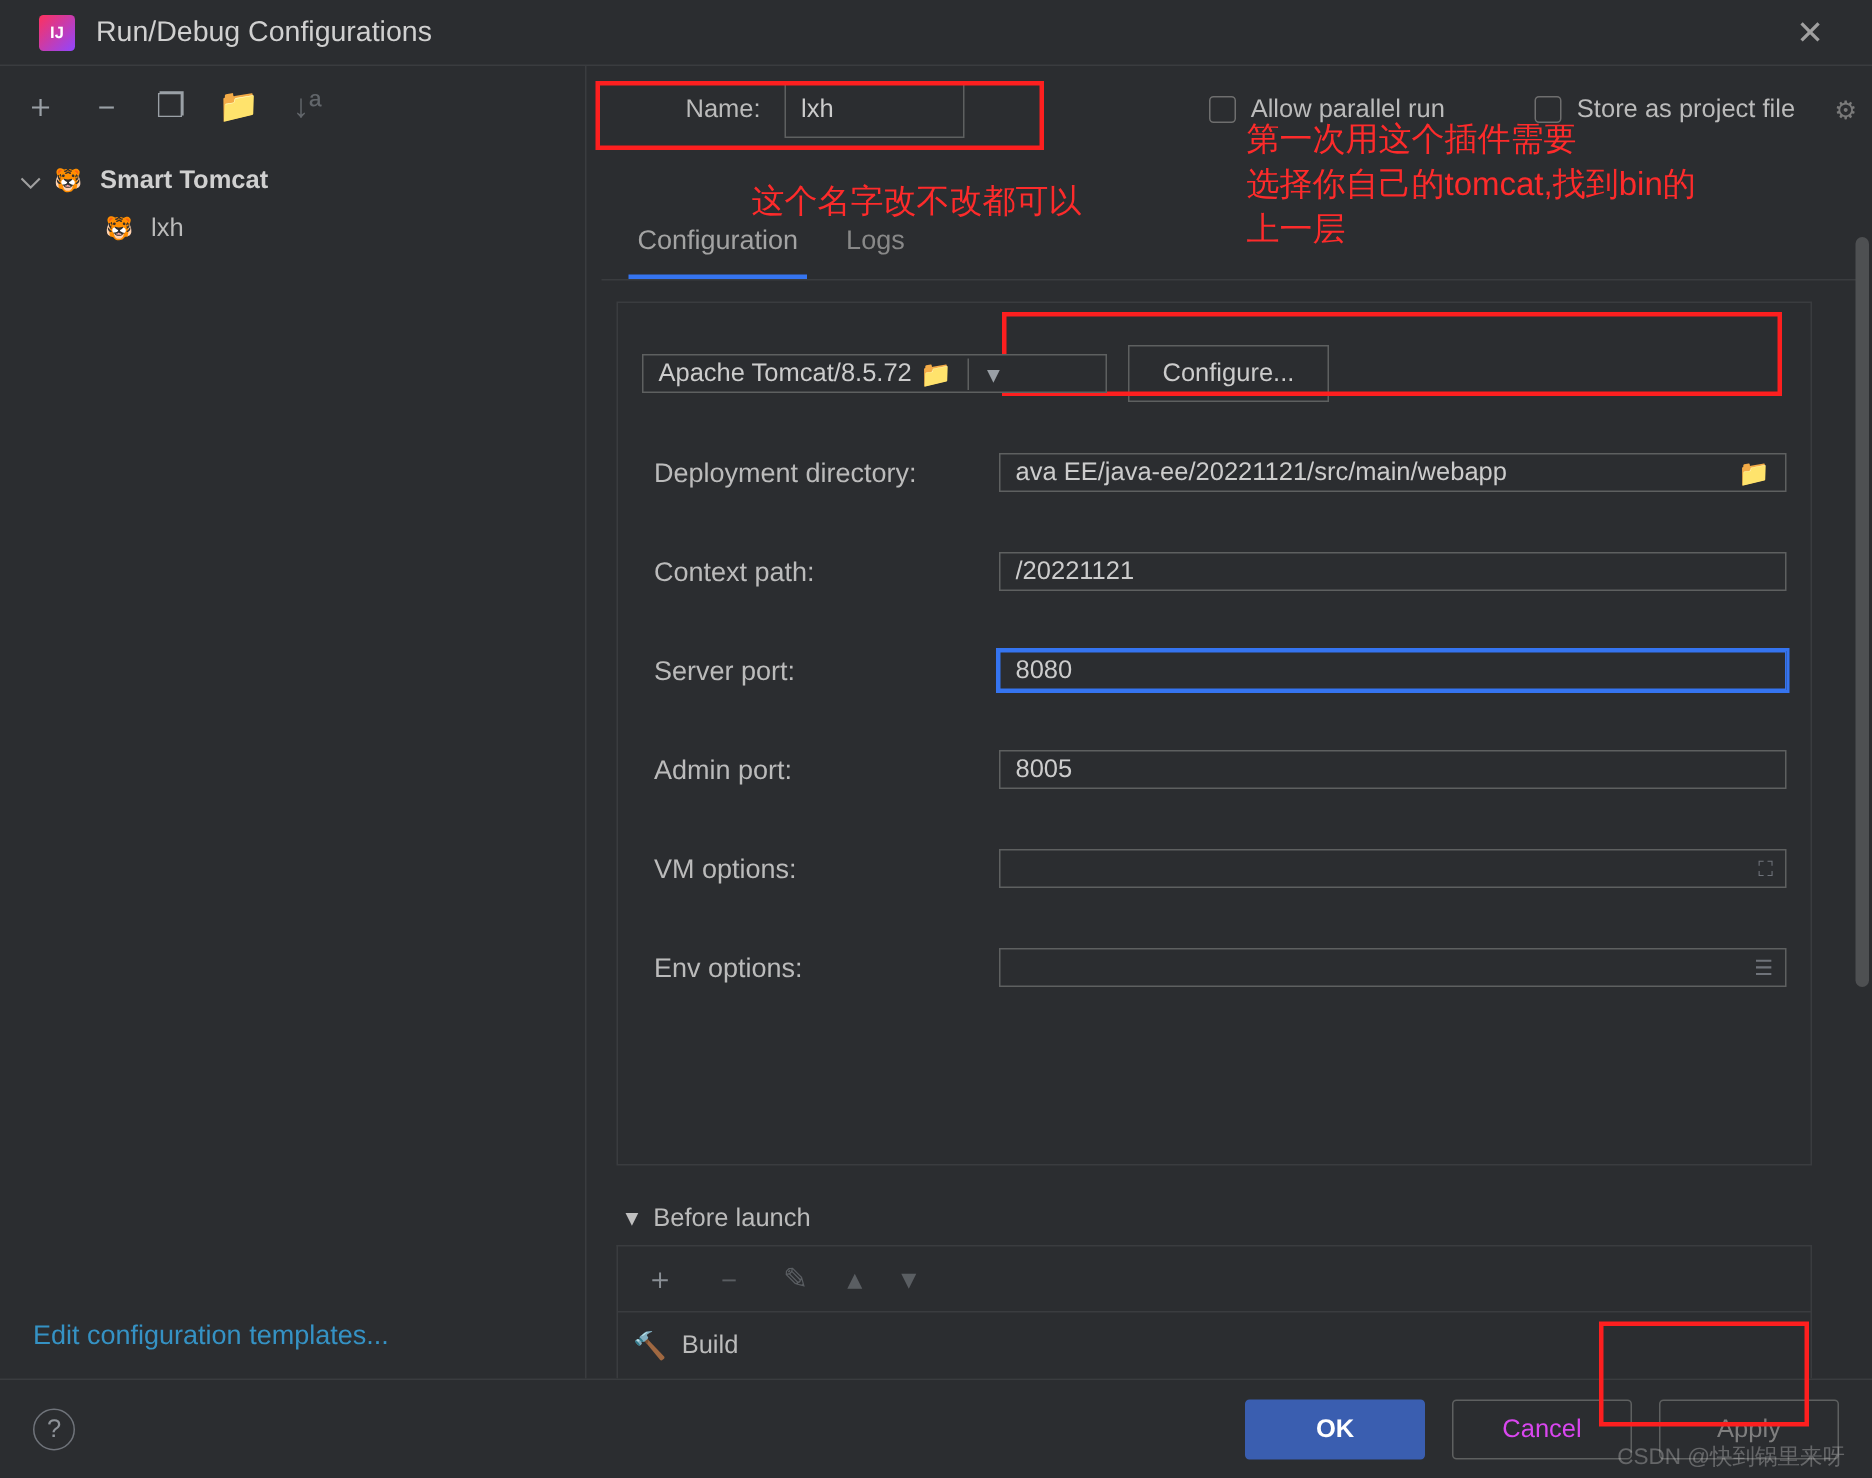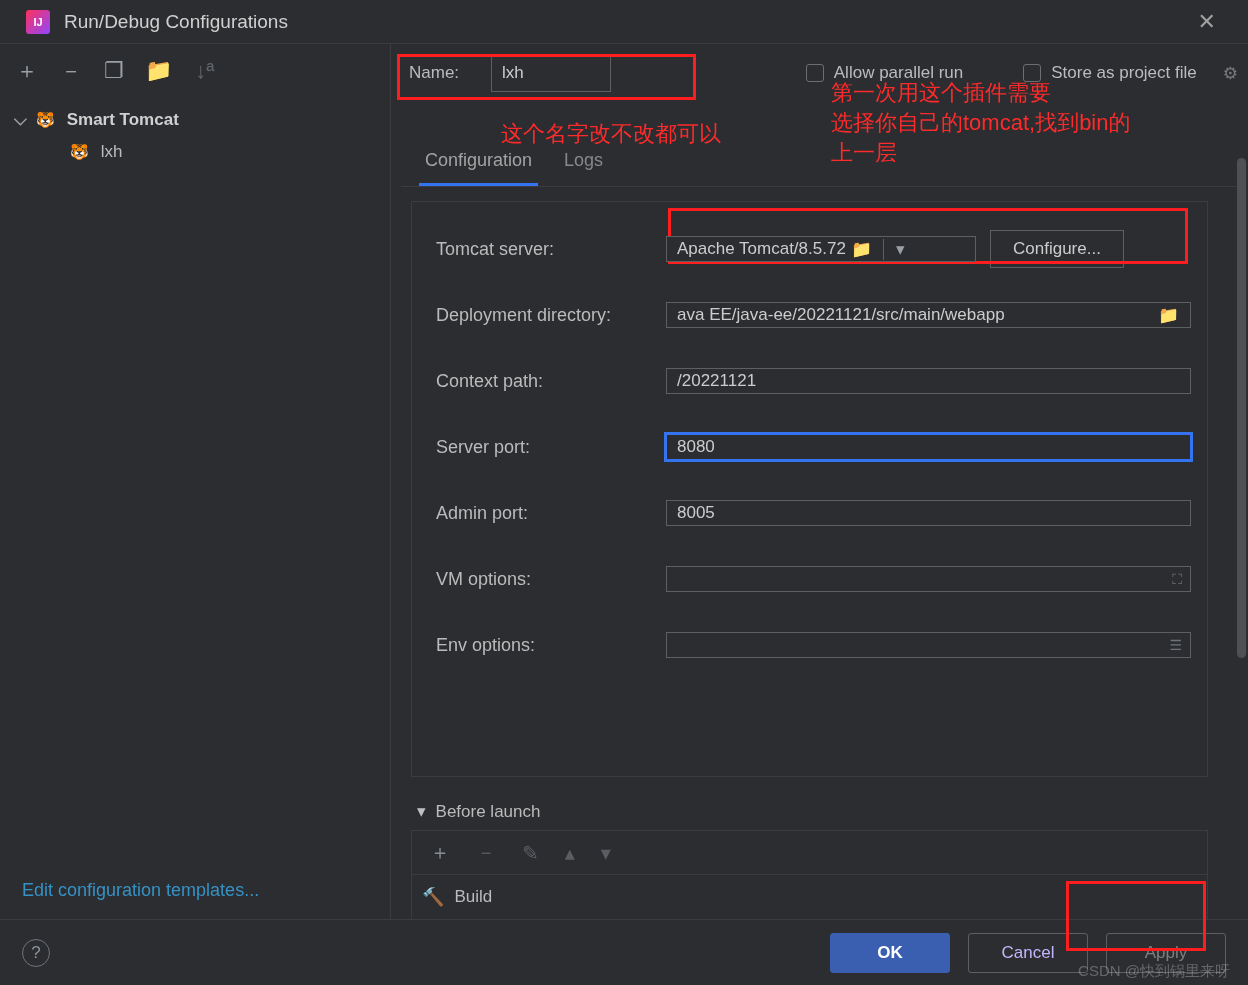--- a/index.html
+++ b/index.html
@@ -37,21 +37,21 @@
   .tree { flex: 1; padding-top: 6px; }
   .tree-node { display: flex; align-items: center; padding: 6px 14px; gap: 8px; }
   .tree-node .chev { width: 14px; color: #a0a0a0; }
   .tomcat-icon { color: #f0b429; font-size: 15px; margin-right: 4px; }
   .tree-child { padding-left: 70px; display: flex; align-items: center; gap: 8px; padding-top: 6px; padding-bottom: 6px; }
   .tree-node.bold { font-weight: 600; color: #d0d0d0; }
   .edit-templates { color: #3592c4; padding: 18px 22px; cursor: pointer; font-size: 18px; }
 
   .mainpane { flex: 1; padding: 0 10px 0 10px; position: relative; display: flex; flex-direction: column; overflow: hidden; }
   .namerow { display: flex; align-items: center; height: 60px; gap: 18px; padding-top: 10px; }
-  .name-lbl { width: 72px; padding-left: 8px; }
+  .name-lbl { width: 72px; padding-left: 24px; margin-left: 32px; }
   .name-input { background: #2b2d30; border: 1px solid #5e6060; height: 38px; width: 120px; padding: 0 10px; color: #ccc; font-size: 17px; }
   .chk { display: flex; align-items: center; gap: 10px; }
   .chk-box { width: 18px; height: 18px; border: 1px solid #6e6e6e; border-radius: 3px; }
   .gear { color: #7a7a7a; margin-left: 8px; }
 
   .redbox { position: absolute; border: 3px solid #fd1f1f; pointer-events: none; }
   .redtext { position: absolute; color: #fd2b2b; font-size: 22px; line-height: 30px; pointer-events: none; }
 
   .tabs { display: flex; gap: 20px; margin-top: 48px; padding-left: 18px; border-bottom: 1px solid #3a3c3f; }
   .tab { padding: 10px 6px 12px 6px; color: #888; cursor: pointer; font-size: 18px; }
@@ -76,21 +76,21 @@
   .bl-toolbar .tbtn { color: #8a8f95; font-size: 20px; cursor: pointer; }
   .bl-list { background: #2b2d30; border: 1px solid #3a3c3f; height: 46px; display: flex; align-items: center; padding: 0 10px; gap: 10px; }
   .hammer { color: #4caf50; font-size: 18px; }
 
   .right-scroll { position: absolute; right: 0; top: 16px; bottom: 10px; width: 14px; }
   .right-scroll .thumb { position: absolute; right: 2px; top: 98px; width: 9px; height: 500px; background: #4e5052; border-radius: 5px; }
 
   .footer { display: flex; align-items: center; height: 66px; padding: 0 22px; border-top: 1px solid #3a3c3f; }
   .help { width: 28px; height: 28px; border: 1.5px solid #6f737a; border-radius: 50%; display: flex; align-items: center; justify-content: center; color: #8f949a; font-size: 17px; cursor: pointer; }
   .footer-spacer { flex: 1; }
-  .btn { min-width: 120px; height: 40px; margin-left: 18px; background: #2b2d30; border: 1px solid #5e6060; color: #c4b5fd; font-size: 17px; cursor: pointer; border-radius: 3px; }
+  .btn { min-width: 120px; height: 40px; margin-left: 18px; background: #2b2d30; border: 1px solid #5e6060; color: #d946ef; font-size: 17px; cursor: pointer; border-radius: 3px; }
   .btn.primary { background: #3a5eb0; border-color: #3a5eb0; color: white; font-weight: 600; }
   .btn.apply { color: #7f7f7f; }
   .watermark { position: absolute; right: 18px; bottom: 4px; color: rgba(210,210,210,0.35); font-size: 15px; }
 </style>
 </head>
 <body>
 
 <div class="titlebar">
   <div class="appicon">IJ</div>
   <div class="title">Run/Debug Configurations</div>
@@ -149,21 +149,20 @@
     <div class="tabs">
       <div class="tab active">Configuration</div>
       <div class="tab">Logs</div>
     </div>
 
     <div class="form">
 
       <div class="redbox" style="left:256px; top:6px; width:520px; height:56px;"></div>
 
       <div class="frow">
-        <label>Tomcat server:</label>
         <div class="fld" style="max-width:310px">
           <span>Apache Tomcat/8.5.72</span>
           <span class="folder">📁</span>
           <span class="caret">▾</span>
         </div>
         <button class="cfgbtn">Configure...</button>
       </div>
 
       <div class="frow">
         <label>Deployment directory:</label>

